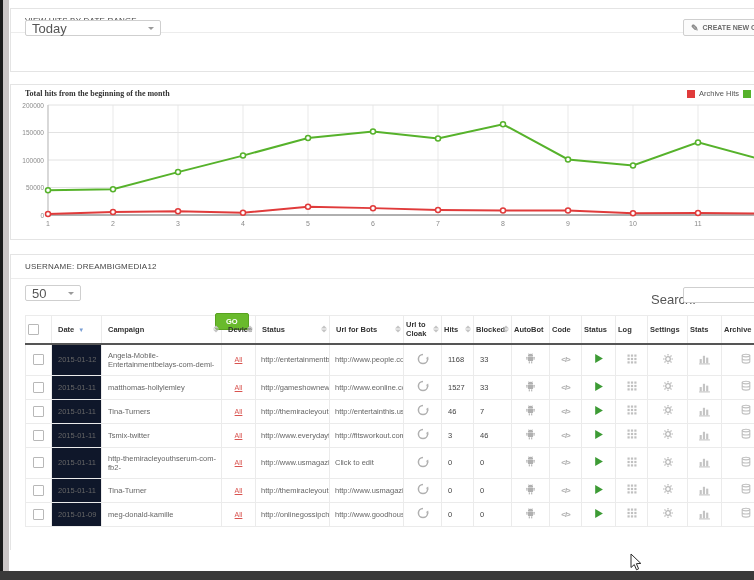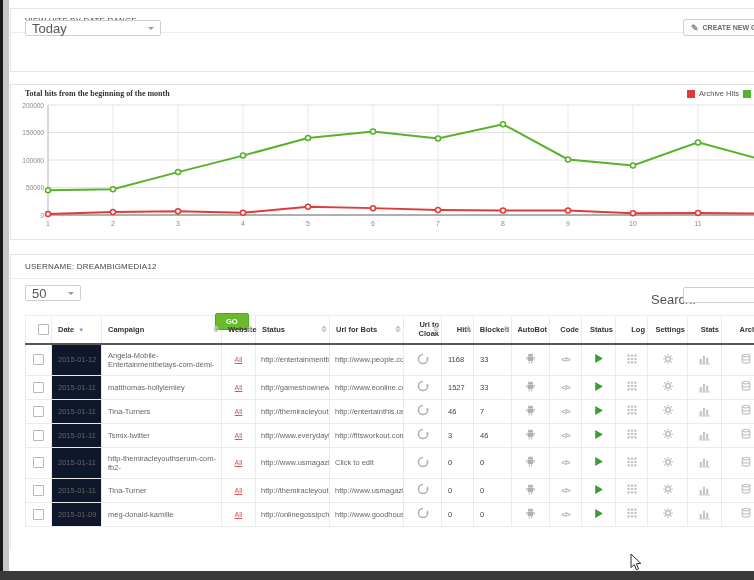--- a/index.html
+++ b/index.html
@@ -43,21 +43,21 @@
   #bulk-actions-select { left:84px; top:9px; width:112px; }
   .go-btn { position:absolute; left:204px; top:8px; height:17px; padding:0 10px; background:#69ba2c;
             border:1px solid #58a21f; border-radius:2px; color:#fff; font-size:7.5px; font-weight:bold;margin-top:26px; }
   .search-label { position:absolute; left:640px; top:13px; font-size:13px; color:#555; }
   .search-input { position:absolute; left:672px; top:8px; width:95px; height:16px;
                   border:1px solid #cfcfcf; border-radius:2px; font-size:8px; padding:0 4px; }
 
   table { border-collapse:collapse; table-layout:fixed; margin-left:14px; width:744px;
           font-size:7.5px; color:#555; }
   th, td { border:1px solid #ebebeb; vertical-align:middle; }
-  thead th { height:28px; font-size:7.5px; font-weight:bold; color:#333; text-align:right;
+  thead th { height:28px; font-size:7.5px; font-weight:bold; color:#333; text-align:left;
              border-bottom:2px solid #555; position:relative; padding:2px; }
   thead th.al { text-align:left; padding-left:6px; }
   td { padding:6px 4px; }
   td.c { text-align:center; padding:4px 2px; }
   td.date-cell { background:#0f172a; color:#666; white-space:nowrap; padding-left:6px; }
   td.campaign-cell { overflow-wrap:break-word; word-break:break-word; color:#666; padding-left:6px; }
   td.url-cell { white-space:nowrap; overflow:hidden; color:#666; padding-left:5px; }
   td.num-cell { padding-left:6px; color:#444; }
   .device-link { color:#d9534f; text-decoration:underline; font-size:7px; }
   .cb { display:inline-block; width:11px; height:11px; border:1px solid #b8b8b8; border-radius:1px;
@@ -196,21 +196,21 @@
           <col style="width: 48px;">
         </colgroup>
       <thead>
           <tr id="table-header-row">
             <th><span class="cb"></span></th>
             <th class="al"><span>Date</span><span class="sort-desc">▼</span></th>
             <th class="al"><span>Campaign</span><span class="sort-both">
                 <i class="up"></i>
                 <i class="dn"></i>
               </span></th>
-            <th class="al"><span>Website</span><span class="sort-both">
+            <th class="al"><span>Device</span><span class="sort-both">
                 <i class="up"></i>
                 <i class="dn"></i>
               </span></th>
             <th class="al"><span>Status</span><span class="sort-both">
                 <i class="up"></i>
                 <i class="dn"></i>
               </span></th>
             <th class="al"><span>Url for Bots</span><span class="sort-both">
                 <i class="up"></i>
                 <i class="dn"></i>

